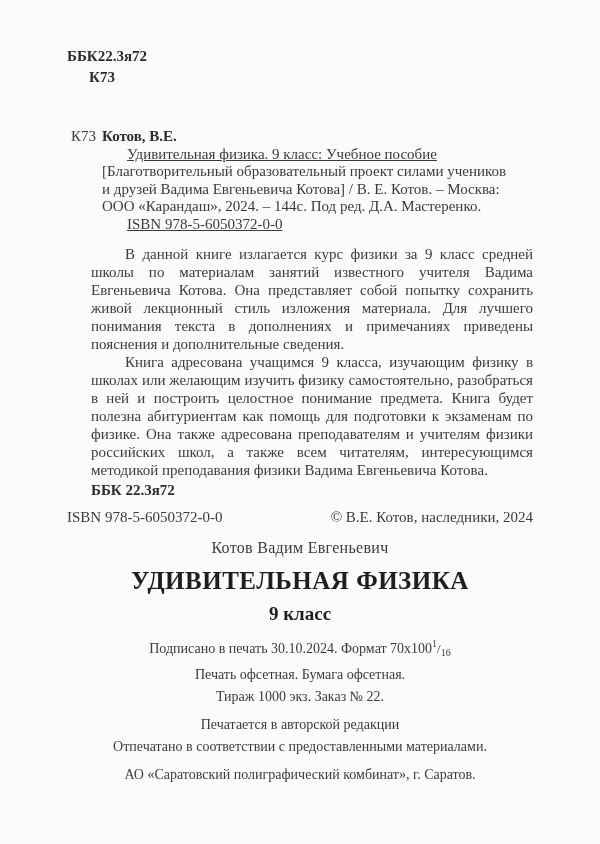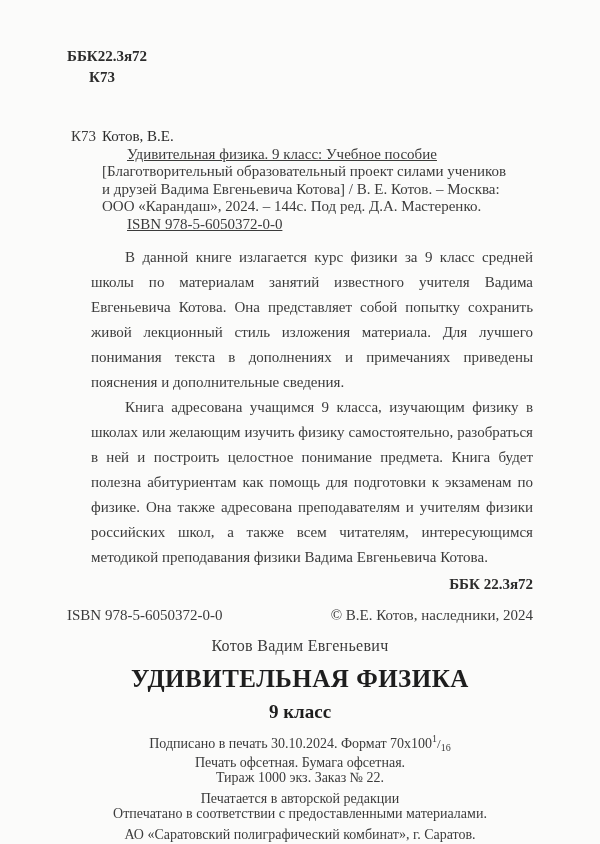--- a/index.html
+++ b/index.html
@@ -18,41 +18,41 @@
 
   
   .bbk-top { font-weight: bold; font-size: 15px; line-height: 21px; color: #2c2c2c; }
   .bbk-top .k73 { padding-left: 22px; }
 
   
   .catalog { margin-top: 40px; font-size: 15px; line-height: 17.5px; position: relative; }
   .cat-line { padding-left: 35px; white-space: nowrap; }
   .cat-line.indent { padding-left: 60px; text-decoration: underline; }
   .cat-index { position: absolute; left: 4px; top: 0; }
-  .cat-author { font-weight: normal; color: #2c2c2c; }
+  .cat-author { font-weight: bold; color: #2c2c2c; }
 
   
-  .annotation { margin-top: 12px; margin-left: 24px; font-size: 15px; line-height: 25px; }
+  .annotation { margin-top: 12px; margin-left: 24px; font-size: 15px; line-height: 18px; }
   .annotation p { text-align: justify; text-indent: 34px; }
-  .bbk-ref { text-align: right; font-weight: bold; color: #2c2c2c; margin-top: 2px; }
+  .bbk-ref { text-align: left; font-weight: bold; color: #2c2c2c; margin-top: 2px; }
 
   
   .imprint-row { margin-top: 10px; display: flex; justify-content: space-between; align-items: flex-end; font-size: 15px; line-height: 17.5px; }
   .imprint-row .isbn { padding-bottom: 0px; }
   .copyrights { text-align: left; }
 
   
   .title-block { text-align: center; }
   .tb-author { margin-top: 12px; font-size: 16px; letter-spacing: 0.3px; }
   .tb-title { margin-top: 10px; font-size: 25px; font-weight: bold; letter-spacing: 0.5px; color: #1e1e1e; }
   .tb-grade { margin-top: 8px; font-size: 19px; font-weight: bold; color: #1e1e1e; }
   .tb-subtitle { margin-top: 10px; font-size: 16.5px; font-style: italic; }
 
   
-  .print-info { margin-top: 8px; text-align: center; font-size: 14px; line-height: 15px; }
+  .print-info { margin-top: 8px; text-align: center; font-size: 14px; line-height: 22px; }
   .print-info .gap { margin-top: 6px; }
   .print-info sup { font-size: 10px; vertical-align: super; }
   .print-info sub { font-size: 10px; vertical-align: sub; }
   .frac-slash { font-size: 13px; }
 </style>
 </head>
 <body>
 
 <div class="page">
 

